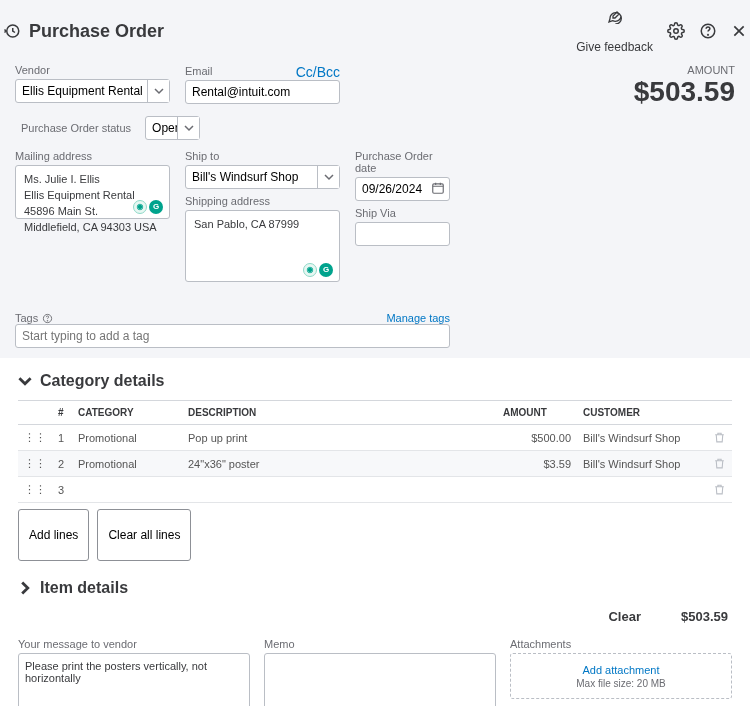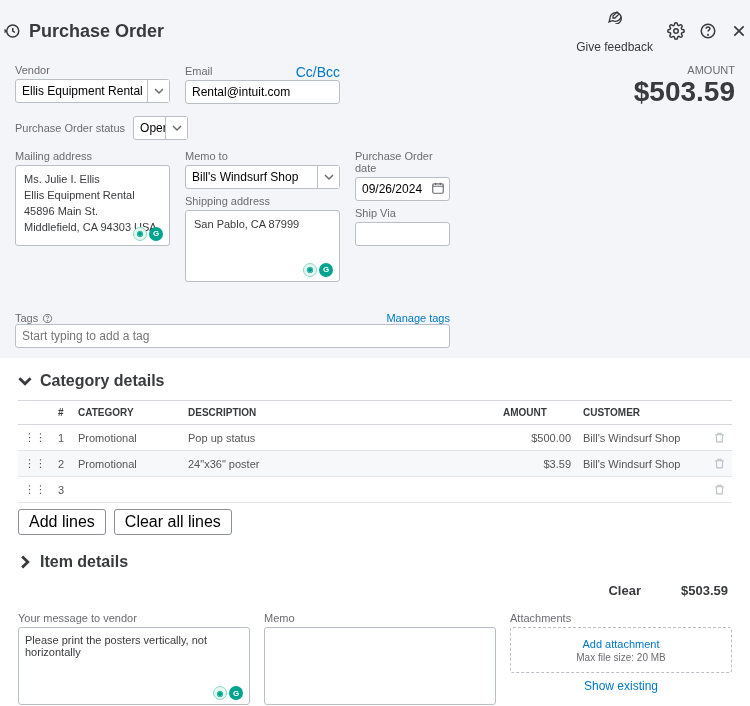--- a/index.html
+++ b/index.html
@@ -32,21 +32,21 @@
   .tags-input { width: 435px; height: 26px; }
   .main { background: #fff; padding: 14px 18px 10px; }
   .sec-head { display: flex; align-items: center; gap: 8px; font-size: 16px; font-weight: 700; cursor: pointer; margin-bottom: 10px; }
   table.cat { width: 100%; border-collapse: collapse; font-size: 11px; }
   table.cat th { text-align: left; font-size: 10px; font-weight: 600; color: #393a3d; padding: 6px 6px; border-top: 1px solid #d4d7dc; border-bottom: 1px solid #d4d7dc; background:#fff;}
   table.cat td { padding: 6px 6px; border-bottom: 1px solid #e3e5e8; color:#555;}
   table.cat tr:nth-child(even) td { background:#f7f8fa;}
   .grip { color: #babec5; cursor: grab; }
   .th-amt, .td-amt { text-align: right; }
   .line-btns { margin-top: 6px; display:flex; gap:8px;}
-  .btn { border: 1px solid #8d9096; background: #fff; border-radius: 3px; padding: 3px 10px; font-size: 16px; cursor: pointer; }
+  .btn { border: 1px solid #8d9096; background: #fff; border-radius: 3px; padding: 18px 10px; font-size: 12px; cursor: pointer; }
   .total-row { display: flex; justify-content: flex-end; gap: 40px; font-size: 13px; font-weight: 600; margin: 12px 4px 14px 0; }
   .bottom-fields { display: flex; gap: 14px; }
   .ta { border: 1px solid #babec5; border-radius: 3px; background: #fff; width: 100%; height: 78px; padding: 6px; font-size: 11px; position: relative; resize:both;}
   .attach-box { border: 1px dashed #babec5; border-radius: 3px; height: 46px; display: flex; flex-direction: column; align-items: center; justify-content: center; font-size: 11px; }
   .link { color: #0077c5; cursor: pointer; }
   .privacy { text-align: left; margin-top: 8px; font-size: 11px; font-style: italic; }
   svg { display:block; }
 </style>
 </head>
 <body>
@@ -111,47 +111,47 @@
         </div>
       <input type="text" style="width: 100%;" value="Rental@intuit.com">
     </div>
     <div class="amount-col">
       <div class="amount-label">AMOUNT</div>
       <div class="amount-val">$503.59</div>
     </div>
   </div>
 
   <div class="row" style="margin-top:8px; align-items:center; gap:8px;">
-    <span class="field-label" style="margin:0;">Purchase Order status</span>
+    <span class="field-label" style="margin:6px;">Purchase Order status</span>
     <div class="select-wrap">
       <select style="width:55px;"><option>Open</option></select>
       <span class="select-chev">
           <svg width="10" height="10" viewBox="0 0 10 10">
             <path d="M1 3l4 4 4-4" fill="none" stroke="#6b6c72" stroke-width="1.5"></path>
           </svg>
         </span>
     </div>
   </div>
 
   <div class="row" style="margin-top:10px;">
     <div style="width:155px;">
       <span class="field-label">Mailing address</span>
-      <div class="addr-box" style="height:81px;">
+      <div class="addr-box" style="height:54px;">
         <div>Ms. Julie I. Ellis</div>
         <div>Ellis Equipment Rental</div>
         <div>45896 Main St.</div>
         <div>Middlefield, CA  94303 USA</div>
         <div class="gram-badges">
             <span class="gb gb1">◉</span>
             <span class="gb gb2">G</span>
           </div>
       </div>
     </div>
     <div style="width:155px;">
-      <span class="field-label">Memo to</span>
+      <span class="field-label">Ship to</span>
       <div class="select-wrap" style="width:100%;">
         <select style="width:100%;"><option>Bill's Windsurf Shop</option></select>
         <span class="select-chev">
             <svg width="10" height="10" viewBox="0 0 10 10">
               <path d="M1 3l4 4 4-4" fill="none" stroke="#6b6c72" stroke-width="1.5"></path>
             </svg>
           </span>
       </div>
       <span class="field-label" style="margin-top:6px;">Shipping address</span>
       <div class="addr-box" style="height:72px;">
@@ -211,21 +211,21 @@
       <th class="th-amt" style="width:80px;">AMOUNT</th>
       <th style="width:130px;">CUSTOMER</th>
       <th style="width:24px;"></th>
     </tr>
       </thead>
     <tbody id="cat-body">
         <tr>
           <td class="grip">⋮⋮</td>
           <td>1</td>
           <td>Promotional</td>
-          <td>Pop up status</td>
+          <td>Pop up print</td>
           <td class="td-amt">$500.00</td>
           <td>Bill's Windsurf Shop</td>
           <td>
             <svg width="13" height="13" viewBox="0 0 24 24" fill="none" stroke="#babec5" stroke-width="2">
               <path d="M4 7h16M9 7V4h6v3M6 7l1 13h10l1-13"></path>
             </svg>
           </td>
         </tr>
         <tr>
           <td class="grip">⋮⋮</td>

